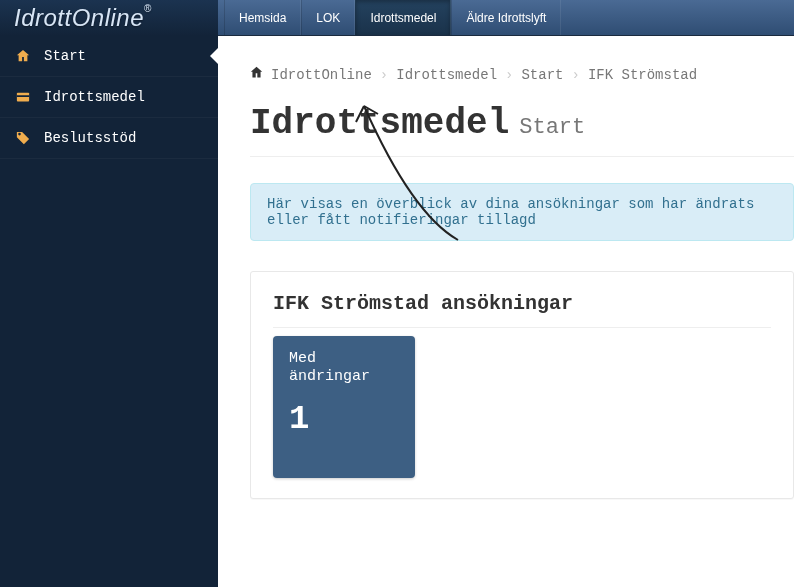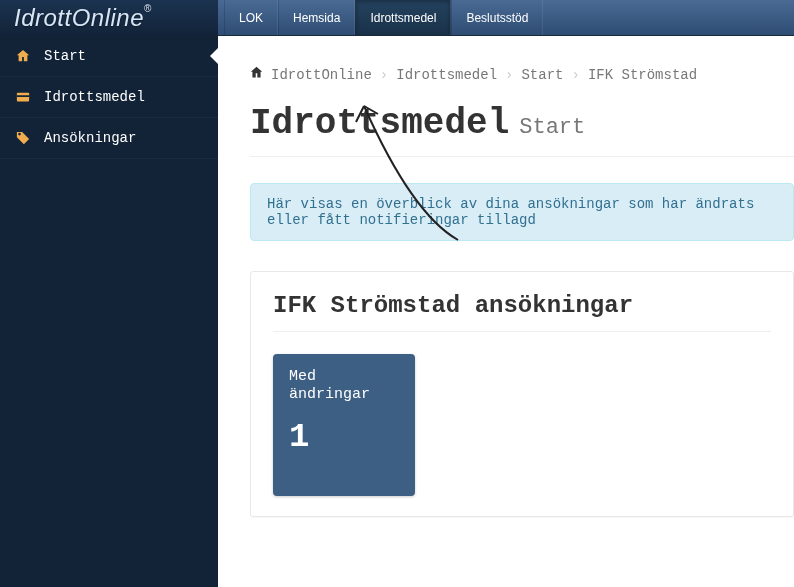--- a/index.html
+++ b/index.html
@@ -124,26 +124,26 @@
   margin-bottom: 30px;
 }
 .panel {
   background: #fff;
   border: 1px solid #e8e8e8;
   border-radius: 3px;
   padding: 20px 22px;
   box-shadow: 0 1px 1px rgba(0,0,0,0.03);
 }
 .panel h3 {
-  font-size: 24px;
+  font-size: 20px;
   font-weight: 700;
   color: #333;
   border-bottom: 1px solid #eee;
   padding-bottom: 12px;
-  margin-bottom: 22px;
+  margin-bottom: 8px;
 }
 .tiles { display: flex; gap: 28px; }
 .tile {
   width: 142px;
   height: 142px;
   background: #3d5f83;
   border-radius: 4px;
   color: #fff;
   padding: 14px 16px;
   display: flex;
@@ -164,30 +164,30 @@
 </head>
 <body>
 
 <div class="topbar">
   <div class="logo">
     <span>IdrottOnline</span>
       <sup>®</sup>
   </div>
   <div class="topnav">
     <div class="topnav-item">
+        <span>Hemsida</span>
+      </div>
+    <div class="topnav-item">
         <span>LOK</span>
-      </div>
-    <div class="topnav-item">
-        <span>Hemsida</span>
       </div>
     <div class="topnav-item active">
         <span>Idrottsmedel</span>
       </div>
     <div class="topnav-item">
-        <span>Beslutsstöd</span>
+        <span>Äldre Idrottslyft</span>
       </div>
   </div>
 </div>
 
 <div class="container">
   <div class="sidebar">
     <div class="sidebar-item active">
       <span class="icon">
         <svg viewBox="0 0 16 16" width="14" height="14" fill="currentColor">
             <path d="M8 1 1 7h2v7h4V9h2v5h4V7h2z"></path>
@@ -203,21 +203,21 @@
           </svg>
       </span>
       <span>Idrottsmedel</span>
     </div>
     <div class="sidebar-item">
       <span class="icon">
         <svg viewBox="0 0 16 16" width="14" height="14" fill="currentColor">
             <path d="M1 1h6l8 8-6 6-8-8V1zm3 4a1.5 1.5 0 1 0 0-3 1.5 1.5 0 0 0 0 3z"></path>
           </svg>
       </span>
-      <span>Ansökningar</span>
+      <span>Beslutsstöd</span>
     </div>
   </div>
 
   <div class="content">
 
     <svg class="arrow-annotation" width="120" height="160">
       <path d="M 106 146 Q 60 120 12 12" stroke="#222" stroke-width="2" fill="none"></path>
       <path d="M 12 12 L 4 28 M 12 12 L 26 20" stroke="#222" stroke-width="2" fill="none"></path>
     </svg>
 

